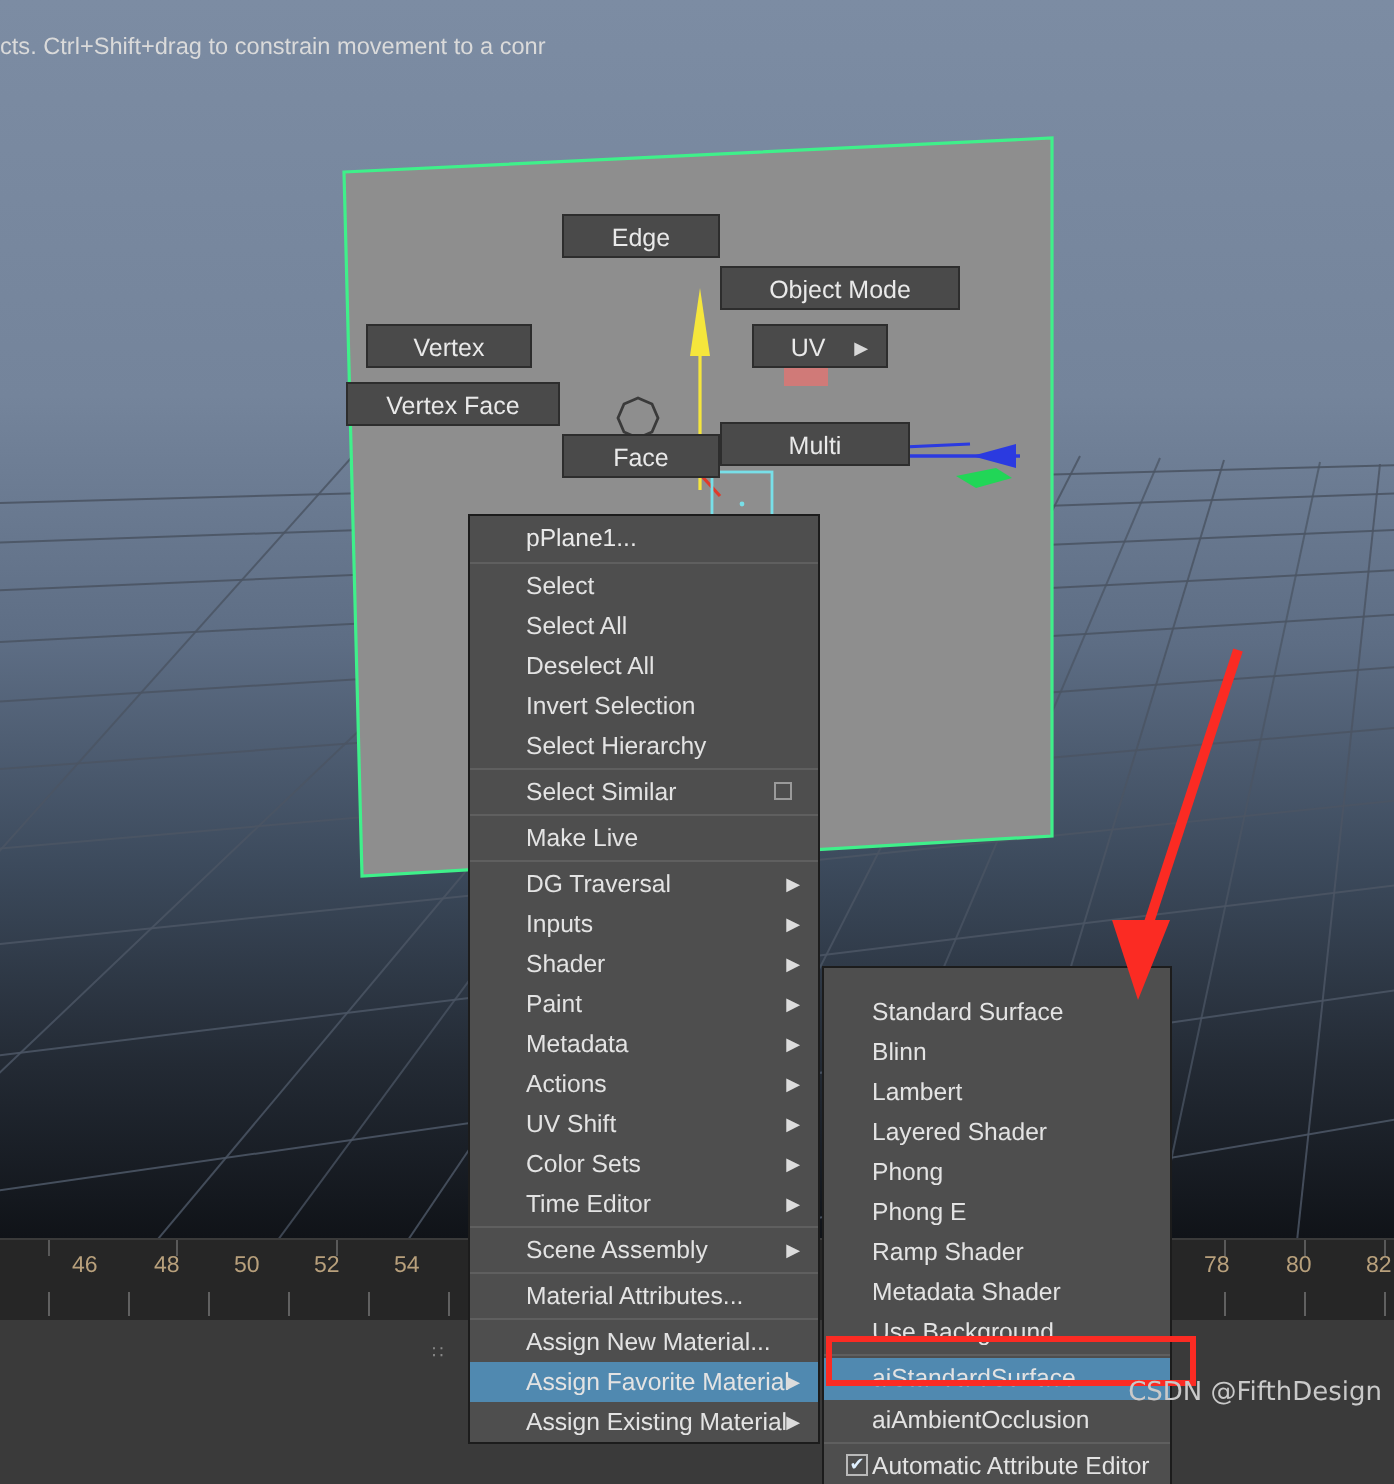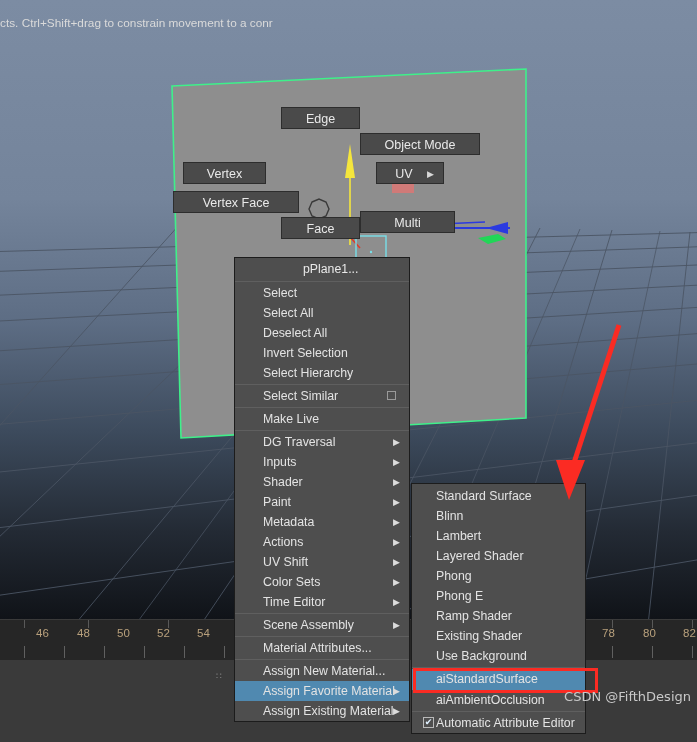--- a/index.html
+++ b/index.html
@@ -122,21 +122,21 @@
       <rect x="66" y="96" width="30" height="24" fill="none" stroke="#78dfe8" stroke-width="1.4"></rect>
       <circle cx="81" cy="112" r="1.2" fill="#78dfe8"></circle>
 
       <polygon points="22,62 29,59 36,62 39,69 36,76 29,79 22,76 19,69" fill="none" stroke="#3a3a3a" stroke-width="1.4"></polygon>
     </svg>
 
     <div class="hud" style="left:281px;top:107px;width:79px;"><span>Edge</span></div>
     <div class="hud" style="left:360px;top:133px;width:120px;"><span>Object Mode</span></div>
     <div class="hud" style="left:183px;top:162px;width:83px;"><span>Vertex</span></div>
     <div class="hud hasarrow" style="left:376px;top:162px;width:68px;"><span style="padding-right:12px;">UV</span><span class="caret">▶</span></div>
-    <div class="hud" style="left:173px;top:191px;width:126px;"><span>Vertex Face</span></div>
+    <div class="hud" style="left:173px;top:191px;width:107px;"><span>Vertex Face</span></div>
     <div class="hud" style="left:360px;top:191px;width:95px;margin-top:20px;"><span>Multi</span></div>
     <div class="hud" style="left:281px;top:217px;width:79px;"><span>Face</span></div>
 
     <div style="position:absolute;left:392px;top:184px;width:22px;height:9px;background:#d07a78;"></div>
   </div>
 
   <div id="timeline">
     <div id="tlruler">
       <div class="tick" style="left:24px;"></div>
       <div class="tick" style="left:88px;"></div>
@@ -170,21 +170,21 @@
     <div id="tlbottombar"></div>
   </div>
 
   <div id="statusbar">
     <div id="statusline"></div>
     <div id="gripper">∷</div>
   </div>
   <div id="statustext">cts. Ctrl+Shift+drag to constrain movement to a conr</div>
 
   <div class="menu" id="ctxmenu" style="left:234px;top:257px;width:176px;">
-    <div class="mi title" style="height:22px;line-height:22px;margin-left:40px;">pPlane1...</div>
+    <div class="mi title" style="height:22px;line-height:22px;">pPlane1...</div>
     <div class="sep"></div>
     <div class="mi">Select</div>
     <div class="mi">Select All</div>
     <div class="mi">Deselect All</div>
     <div class="mi">Invert Selection</div>
     <div class="mi">Select Hierarchy</div>
     <div class="sep"></div>
     <div class="mi">
       <span>Select Similar</span>
       <span class="chk"></span>
@@ -205,28 +205,28 @@
     <div class="mi"><span>Scene Assembly</span><span class="arw">▶</span></div>
     <div class="sep"></div>
     <div class="mi">Material Attributes...</div>
     <div class="sep"></div>
     <div class="mi">Assign New Material...</div>
     <div class="mi sel"><span>Assign Favorite Material</span><span class="arw">▶</span></div>
     <div class="mi"><span>Assign Existing Material</span><span class="arw">▶</span></div>
   </div>
 
   <div class="submenu" style="left:411px;top:483px;width:175px;">
-    <div class="mi" style="margin-top:2px;">Standard Surface</div>
+    <div class="mi" style="margin-top:12px;">Standard Surface</div>
     <div class="mi">Blinn</div>
     <div class="mi">Lambert</div>
     <div class="mi">Layered Shader</div>
     <div class="mi">Phong</div>
     <div class="mi">Phong E</div>
     <div class="mi">Ramp Shader</div>
-    <div class="mi">Existing Shader</div>
+    <div class="mi">Metadata Shader</div>
     <div class="mi">Use Background</div>
     <div class="sep"></div>
     <div class="mi sel" style="height:21px;line-height:21px;">aiStandardSurface</div>
     <div class="mi">aiAmbientOcclusion</div>
     <div class="sep"></div>
     <div class="mi">
       <span class="chkbox">✔</span>
       <span>Automatic Attribute Editor</span>
     </div>
   </div>

